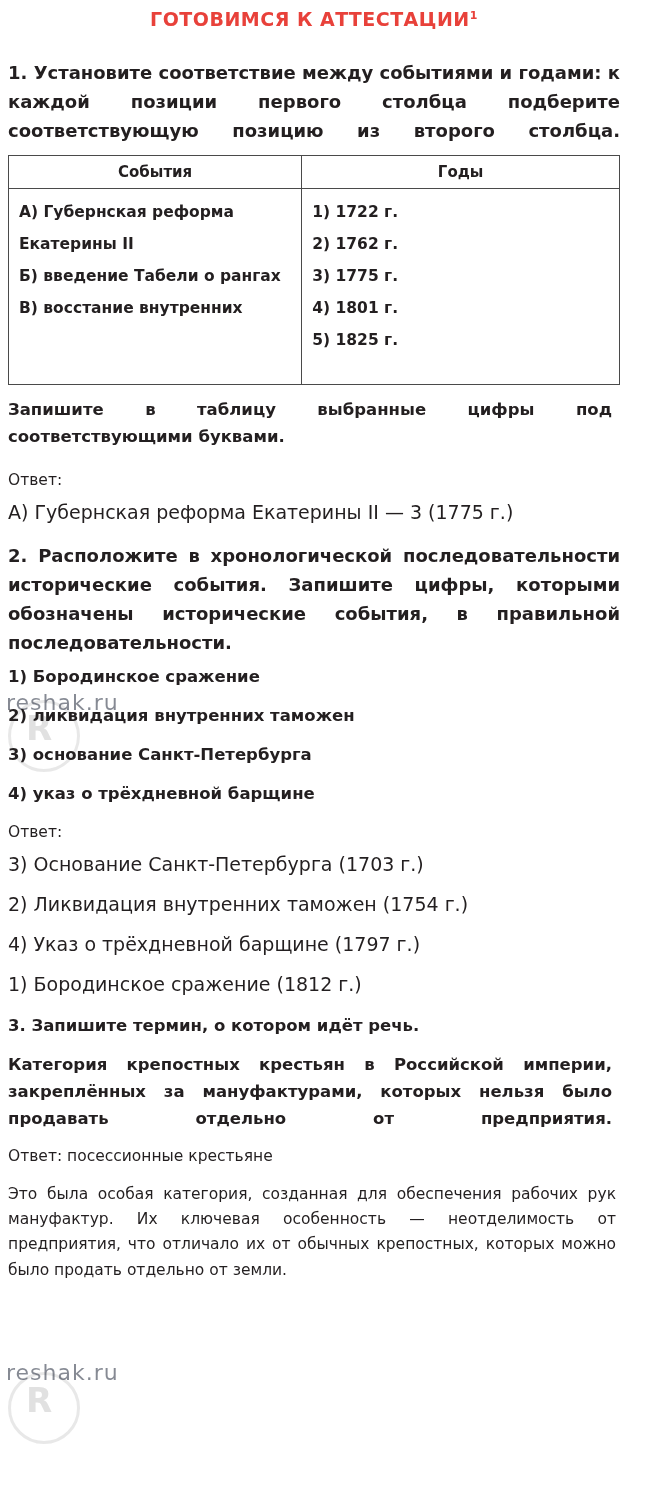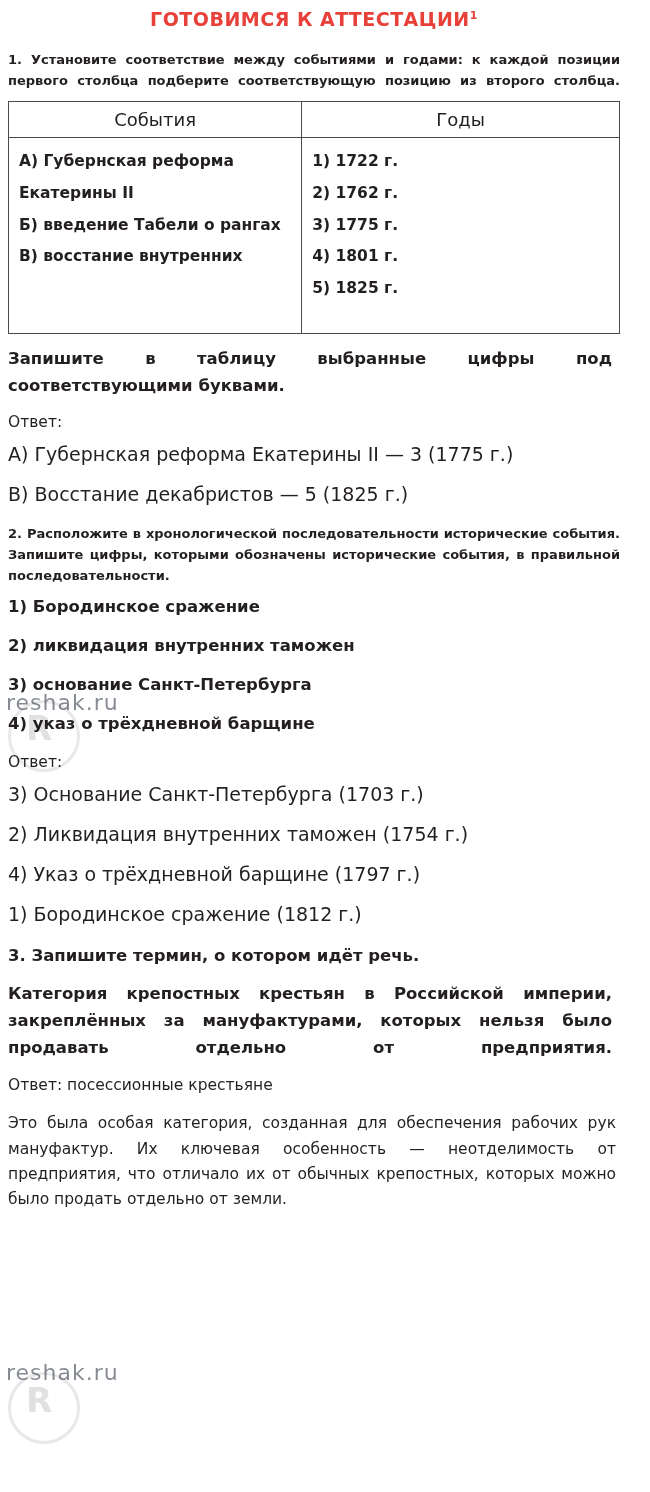--- a/index.html
+++ b/index.html
@@ -30,38 +30,38 @@
     letter-spacing: 0.5px;
     padding: 8px 0 10px 0;
     margin: 0;
   }
   .header-title sup {
     font-size: 11px;
     vertical-align: super;
   }
   .q-intro {
     font-weight: bold;
-    font-size: 13px;
+    font-size: 18px;
     line-height: 1.62;
     text-align: justify;
-    margin: 9px 0 10px 0;
+    margin: 18px 0 10px 0;
   }
   .q-num {
     font-weight: bold;
   }
   table.match {
     width: 100%;
     border-collapse: collapse;
     border: 1px solid #4a4a4a;
     margin: 4px 0 12px 0;
   }
   table.match th {
     border: 1px solid #4a4a4a;
-    font-size: 18px;
-    font-weight: normal;
+    font-size: 15px;
+    font-weight: bold;
     padding: 7px 4px;
     text-align: center;
   }
   table.match td {
     border: 1px solid #4a4a4a;
     vertical-align: top;
     padding: 8px 10px 28px 10px;
   }
   .cell-line {
     font-size: 15.5px;
@@ -76,21 +76,21 @@
     margin: 10px 8px 12px 0;
     text-align: justify;
   }
   .p-norm {
     font-size: 15.5px;
     line-height: 1.55;
     margin: 0 0 14px 0;
   }
   .answer-label {
     font-size: 15.5px;
-    margin: 14px 0 12px 0;
+    margin: 20px 0 12px 0;
   }
   .answer-line {
     font-size: 19px;
     margin: 0 0 18px 0;
   }
   .list-bold {
     font-weight: bold;
     font-size: 16.5px;
     margin: 0 0 20px 0;
   }
@@ -183,21 +183,20 @@
           <div class="cell-line">5) 1825 г.</div>
         </td>
       </tr>
     </tbody>
   </table>
 
   <p class="p-bold">Запишите в таблицу выбранные цифры под соответствующими буквами.</p>
 
   <p class="answer-label">Ответ:</p>
   <p class="answer-line">А) Губернская реформа Екатерины II — 3 (1775 г.)</p>
-  <p class="answer-line">В) Восстание декабристов — 5 (1825 г.)</p>
 
   <p class="q-intro justify-spread">
     <span class="q-num">2.</span>
     <span>Расположите в хронологической последовательности исторические события. Запишите цифры, которыми обозначены исторические события, в правильной последовательности.</span>
   </p>
 
   <p class="list-bold">1) Бородинское сражение</p>
   <p class="list-bold">2) ликвидация внутренних таможен</p>
   <p class="list-bold">3) основание Санкт-Петербурга</p>
   <p class="list-bold">4) указ о трёхдневной барщине</p>

